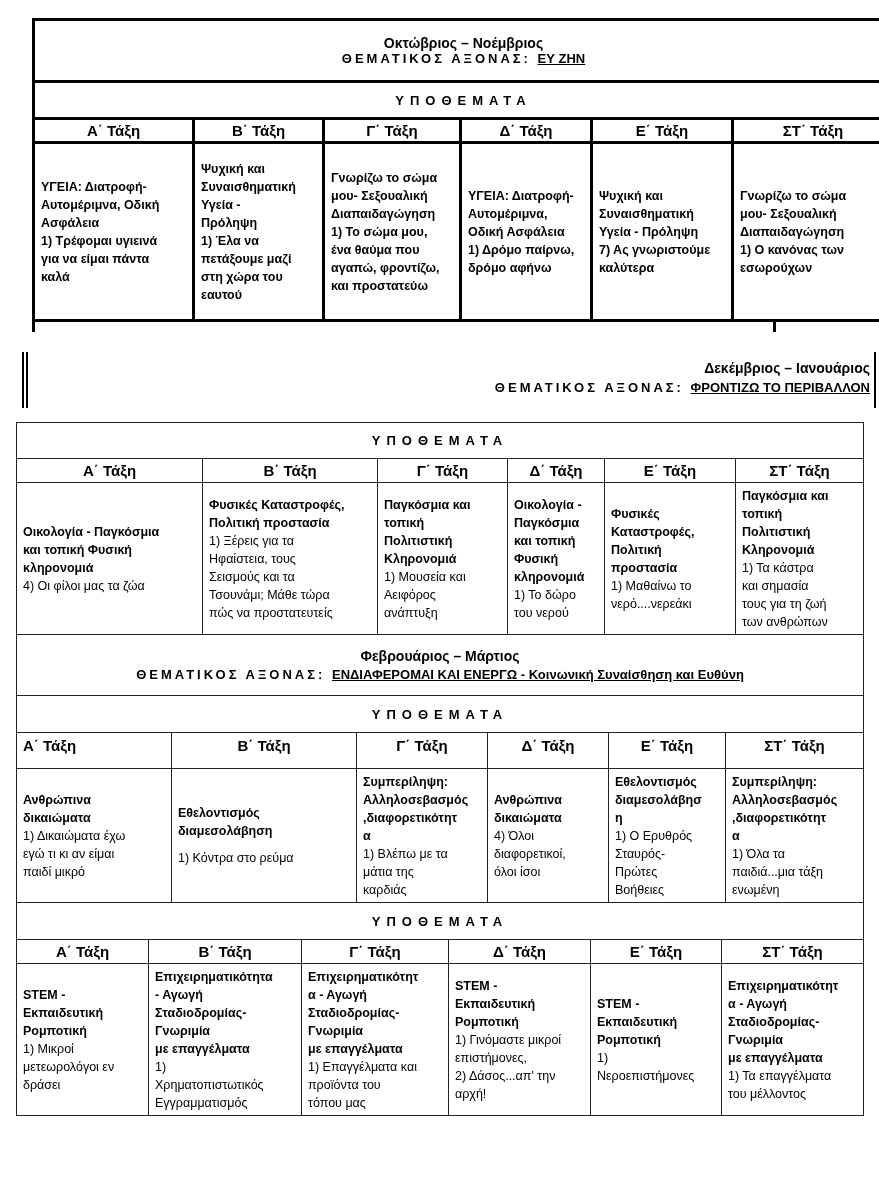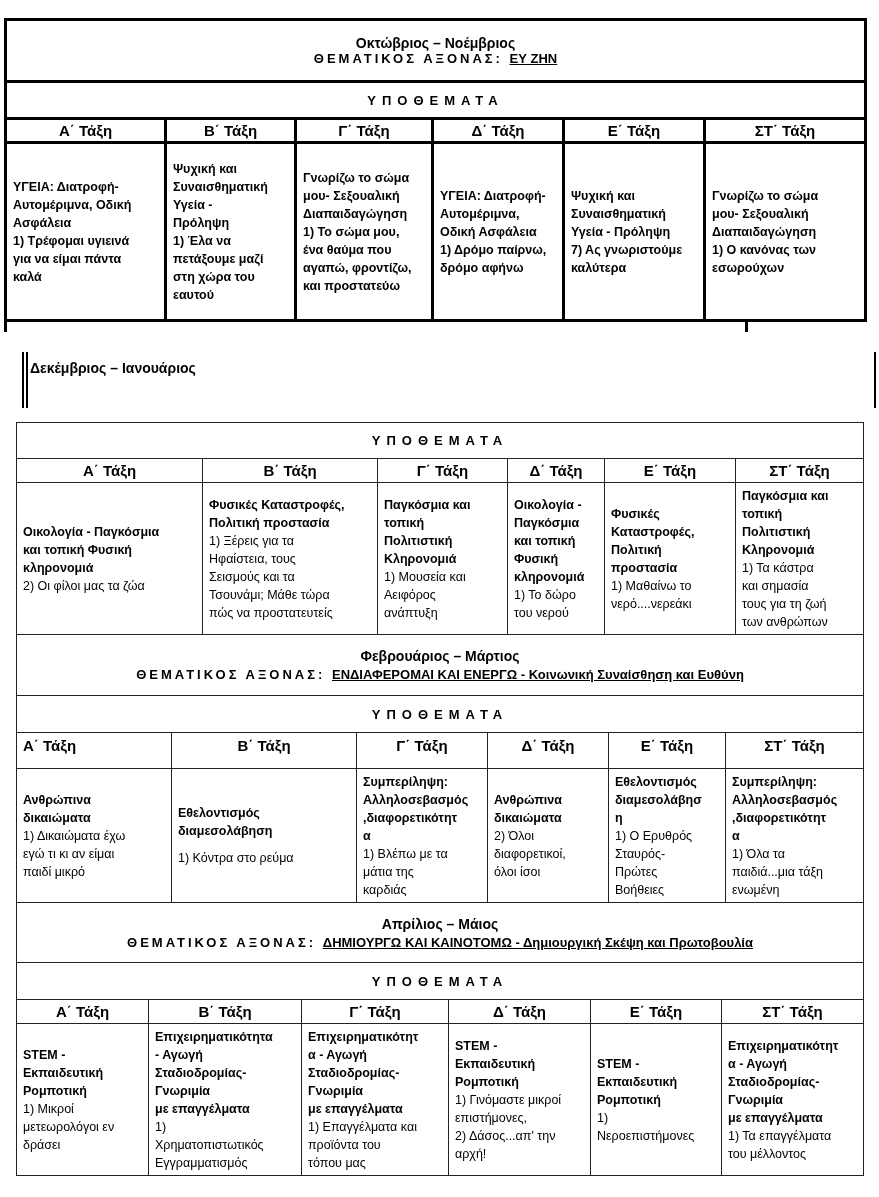--- a/index.html
+++ b/index.html
@@ -11,27 +11,27 @@
   .month { font-size:14px; font-weight:bold; }
   .axis { font-size:13px; font-weight:bold; letter-spacing:3px; }
   .axis u { letter-spacing:0; }
   .sub { font-size:13px; font-weight:bold; letter-spacing:6px; text-align:center; }
   .col { font-size:15px; font-weight:bold; text-align:center; }
   .cell { font-size:12.5px; line-height:18px; padding:2px 6px; text-align:left; }
   .cell .t { font-weight:bold; display:block; white-space:pre-line; }
   .cell .a { display:block; white-space:pre-line; }
   .b1 td { border:3px solid #000; }
   .b1 .cell .a { font-weight:bold; }
-  .dec-head { position:absolute; text-align:left; }
+  .dec-head { position:absolute; text-align:right; }
   .vbar { position:absolute; background:#000; }
 </style>
 </head>
 <body>
 
-<div class="blk b1" style="left:4px; top:18px; width:744px;">
+<div class="blk b1" style="left:32px; top:18px; width:744px;">
   <table>
     <colgroup>
         <col style="width:160px">
         <col style="width:130px">
         <col style="width:137px">
         <col style="width:131px">
         <col style="width:141px">
         <col style="width:161px">
       </colgroup>
     <tbody>
@@ -106,20 +106,21 @@
     </table>
   <div class="vbar" style="left:0; top:100%; width:3px; height:10px;"></div>
   <div class="vbar" style="right:0; top:100%; width:3px; height:10px;"></div>
 </div>
 
 <div class="vbar" style="left:22px; top:352px; width:2px; height:56px;"></div>
 <div class="vbar" style="left:26px; top:352px; width:2px; height:56px;"></div>
 <div class="vbar" style="left:874px; top:352px; width:2px; height:56px;"></div>
 <div class="dec-head" style="left:30px; top:360px; width:840px;">
   <div class="month">Δεκέμβριος – Ιανουάριος</div>
+  <div class="axis" style="margin-top:4px;"><span>ΘΕΜΑΤΙΚΟΣ  ΑΞΟΝΑΣ:</span> <u>ΦΡΟΝΤΙΖΩ ΤΟ ΠΕΡΙΒΑΛΛΟΝ</u></div>
 </div>
 
 <div class="blk" style="left:16px; top:422px; width:847px;">
   <table>
     <colgroup>
         <col style="width:186px">
         <col style="width:175px">
         <col style="width:130px">
         <col style="width:97px">
         <col style="width:131px">
@@ -135,21 +136,21 @@
       <td class="col">Γ΄ Τάξη</td>
       <td class="col">Δ΄ Τάξη</td>
       <td class="col">Ε΄ Τάξη</td>
       <td class="col">ΣΤ΄ Τάξη</td>
     </tr>
     <tr style="height:152px">
       <td class="cell">
             <span class="t">Οικολογία - Παγκόσμια
 και τοπική Φυσική
 κληρονομιά</span>
-            <span class="a">2) Οι φίλοι μας τα ζώα</span>
+            <span class="a">4) Οι φίλοι μας τα ζώα</span>
           </td>
       <td class="cell">
             <span class="t">Φυσικές Καταστροφές,
 Πολιτική προστασία</span>
             <span class="a">1) Ξέρεις για τα
 Ηφαίστεια, τους
 Σεισμούς και τα
 Τσουνάμι; Μάθε τώρα
 πώς να προστατευτείς</span>
           </td>
@@ -238,21 +239,21 @@
 Αλληλοσεβασμός
 ,διαφορετικότητ
 α</span>
             <span class="a">1) Βλέπω με τα
 μάτια της
 καρδιάς</span>
           </td>
       <td class="cell">
             <span class="t">Ανθρώπινα
 δικαιώματα</span>
-            <span class="a">2) Όλοι
+            <span class="a">4) Όλοι
 διαφορετικοί,
 όλοι ίσοι</span>
           </td>
       <td class="cell">
             <span class="t">Εθελοντισμός
 διαμεσολάβησ
 η</span>
             <span class="a">1) Ο Ερυθρός
 Σταυρός-
 Πρώτες
@@ -274,26 +275,20 @@
   <table style="margin-top:-1px;">
     <colgroup>
         <col style="width:132px">
         <col style="width:153px">
         <col style="width:147px">
         <col style="width:142px">
         <col style="width:131px">
         <col style="width:142px">
       </colgroup>
     <tbody>
-        <tr style="height:60px">
-          <td colspan="6" class="hdr">
-      <div class="month">Απρίλιος – Μάιος</div>
-      <div class="axis" style="margin-top:3px;"><span>ΘΕΜΑΤΙΚΟΣ  ΑΞΟΝΑΣ:</span> <u>ΔΗΜΙΟΥΡΓΩ  ΚΑΙ  ΚΑΙΝΟΤΟΜΩ - Δημιουργική Σκέψη και Πρωτοβουλία</u></div>
-    </td>
-        </tr>
     <tr style="height:37px">
           <td colspan="6" class="sub">ΥΠΟΘΕΜΑΤΑ</td>
         </tr>
     <tr style="height:24px">
       <td class="col">Α΄ Τάξη</td>
       <td class="col">Β΄ Τάξη</td>
       <td class="col">Γ΄ Τάξη</td>
       <td class="col">Δ΄ Τάξη</td>
       <td class="col">Ε΄ Τάξη</td>
       <td class="col">ΣΤ΄ Τάξη</td>

